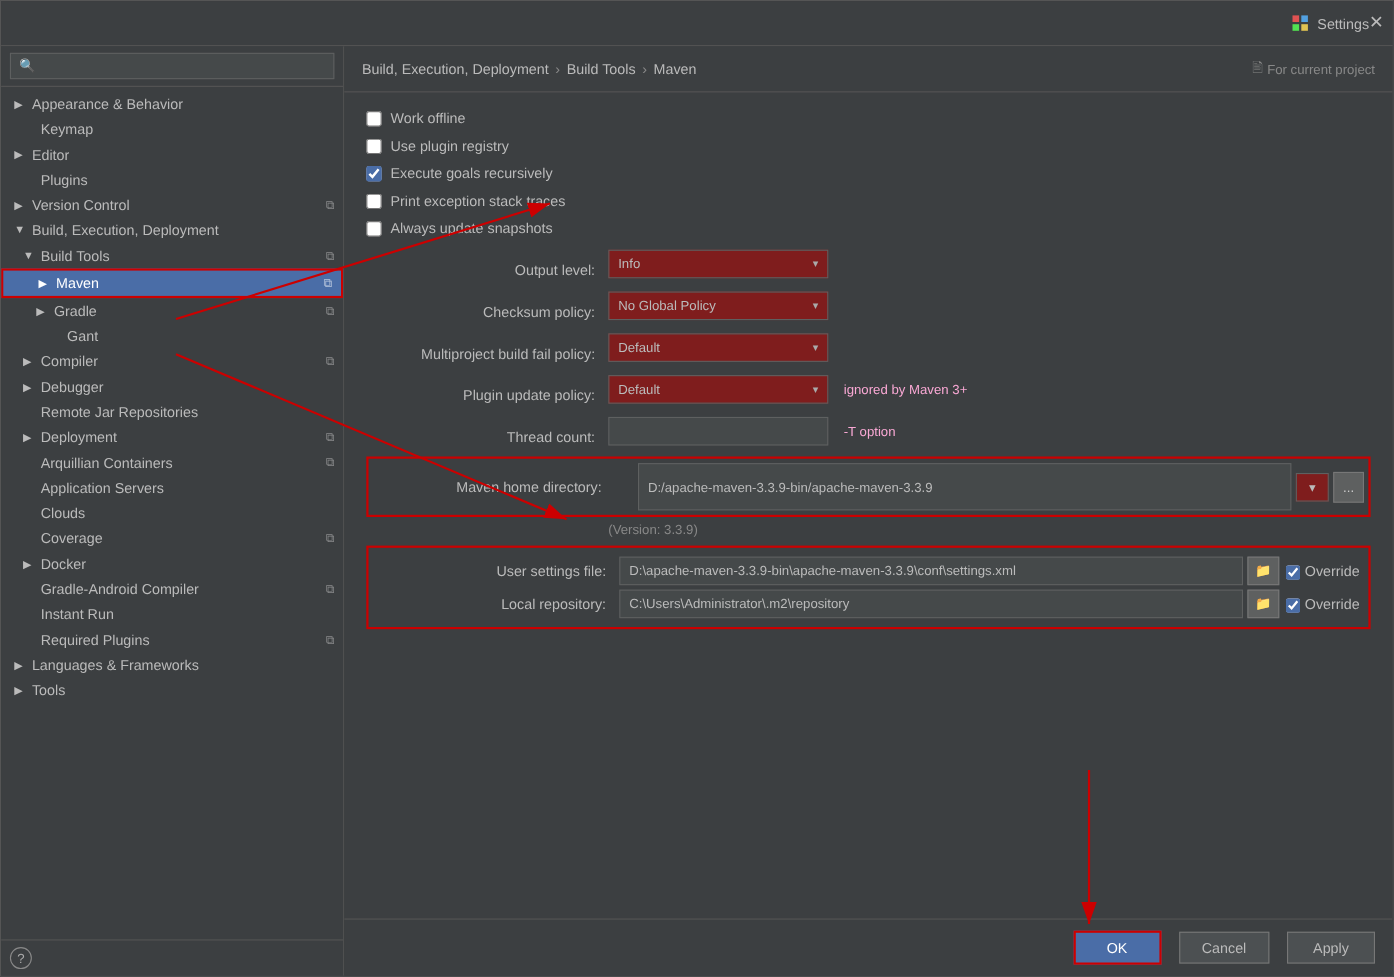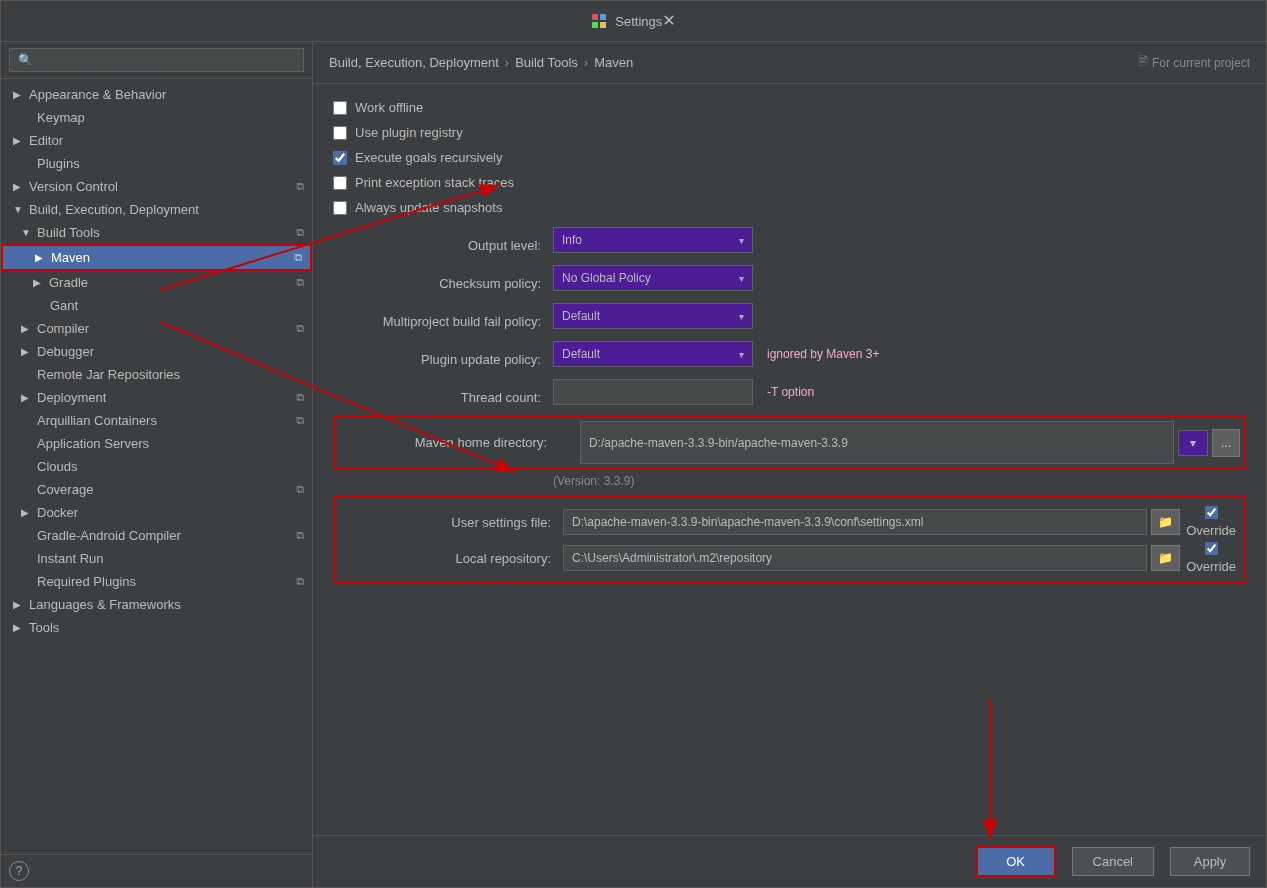--- a/index.html
+++ b/index.html
@@ -21,21 +21,21 @@
       display: flex;
       flex-direction: column;
     }
 
     
     .title-bar {
       background: #3c3f41;
       border-bottom: 1px solid #555;
       display: flex;
       align-items: center;
-      justify-content: center;
+      justify-content: flex-end;
       padding: 20px 8px;
       height: 32px;
       flex-shrink: 0;
     }
     .title-bar-left {
       display: flex;
       align-items: center;
       gap: 8px;
     }
     .title-bar-icon {
@@ -104,21 +104,21 @@
       width: 12px;
       display: inline-block;
     }
     .tree-item .icon-copy {
       margin-left: auto;
       opacity: 0.6;
       font-size: 11px;
     }
     .indent1 { padding-left: 20px; }
     .indent2 { padding-left: 32px; }
-    .indent3 { padding-left: 33px; }
+    .indent3 { padding-left: 44px; }
 
     
     .sidebar-footer {
       border-top: 1px solid #555;
       padding: 6px 8px;
       display: flex;
       align-items: center;
     }
     .help-icon {
       width: 20px;
@@ -207,21 +207,21 @@
       padding-right: 12px;
     }
     .form-control {
       flex: 1;
       display: flex;
       align-items: center;
       gap: 6px;
     }
 
     .dropdown {
-      background: #4c1d95;
+      background: #7f1d1d;
       border: 1px solid #5e6060;
       color: #bbbbbb;
       padding: 4px 8px;
       font-size: 12px;
       min-width: 180px;
       display: flex;
       align-items: center;
       justify-content: space-between;
       cursor: pointer;
       height: 26px;
@@ -317,25 +317,24 @@
       color: #ccc;
       padding: 3px 6px;
       cursor: pointer;
       font-size: 12px;
       height: 26px;
       display: flex;
       align-items: center;
     }
     .override-check {
       display: flex;
-      align-items: center;
+      align-items: flex-end;
       gap: 4px;
       margin-left: 6px;
       white-space: nowrap;
-      flex-direction: column;
     }
     .override-check input { accent-color: #4a6da7; }
 
     
     .bottom-bar {
       border-top: 1px solid #555;
       padding: 10px 16px;
       display: flex;
       justify-content: flex-end;
       align-items: center;

